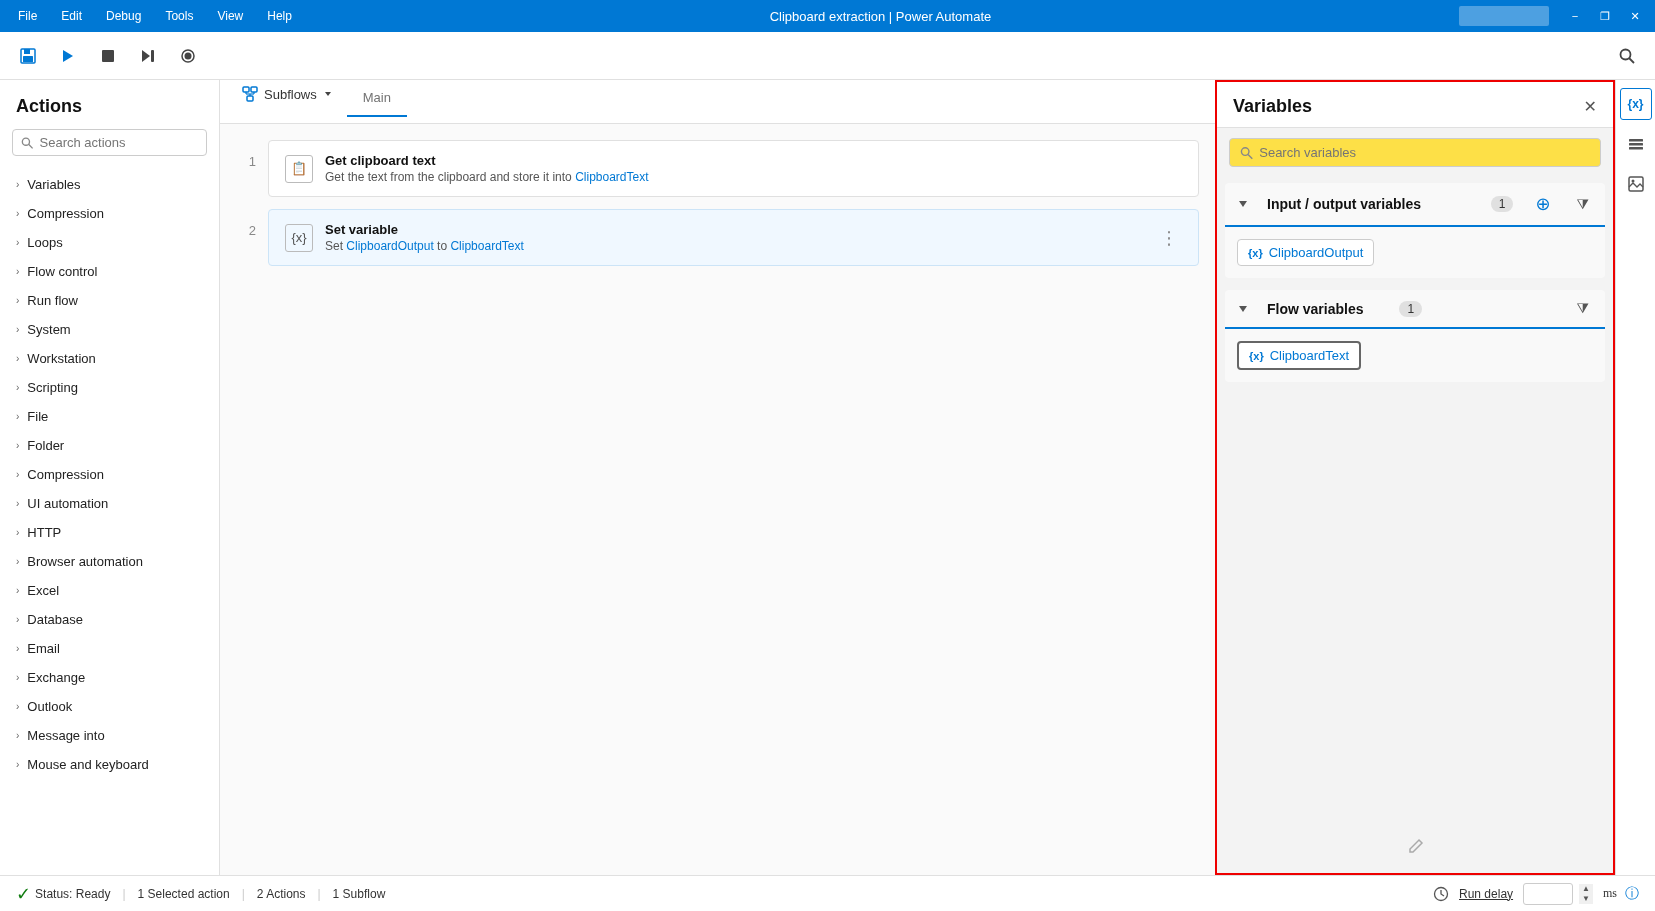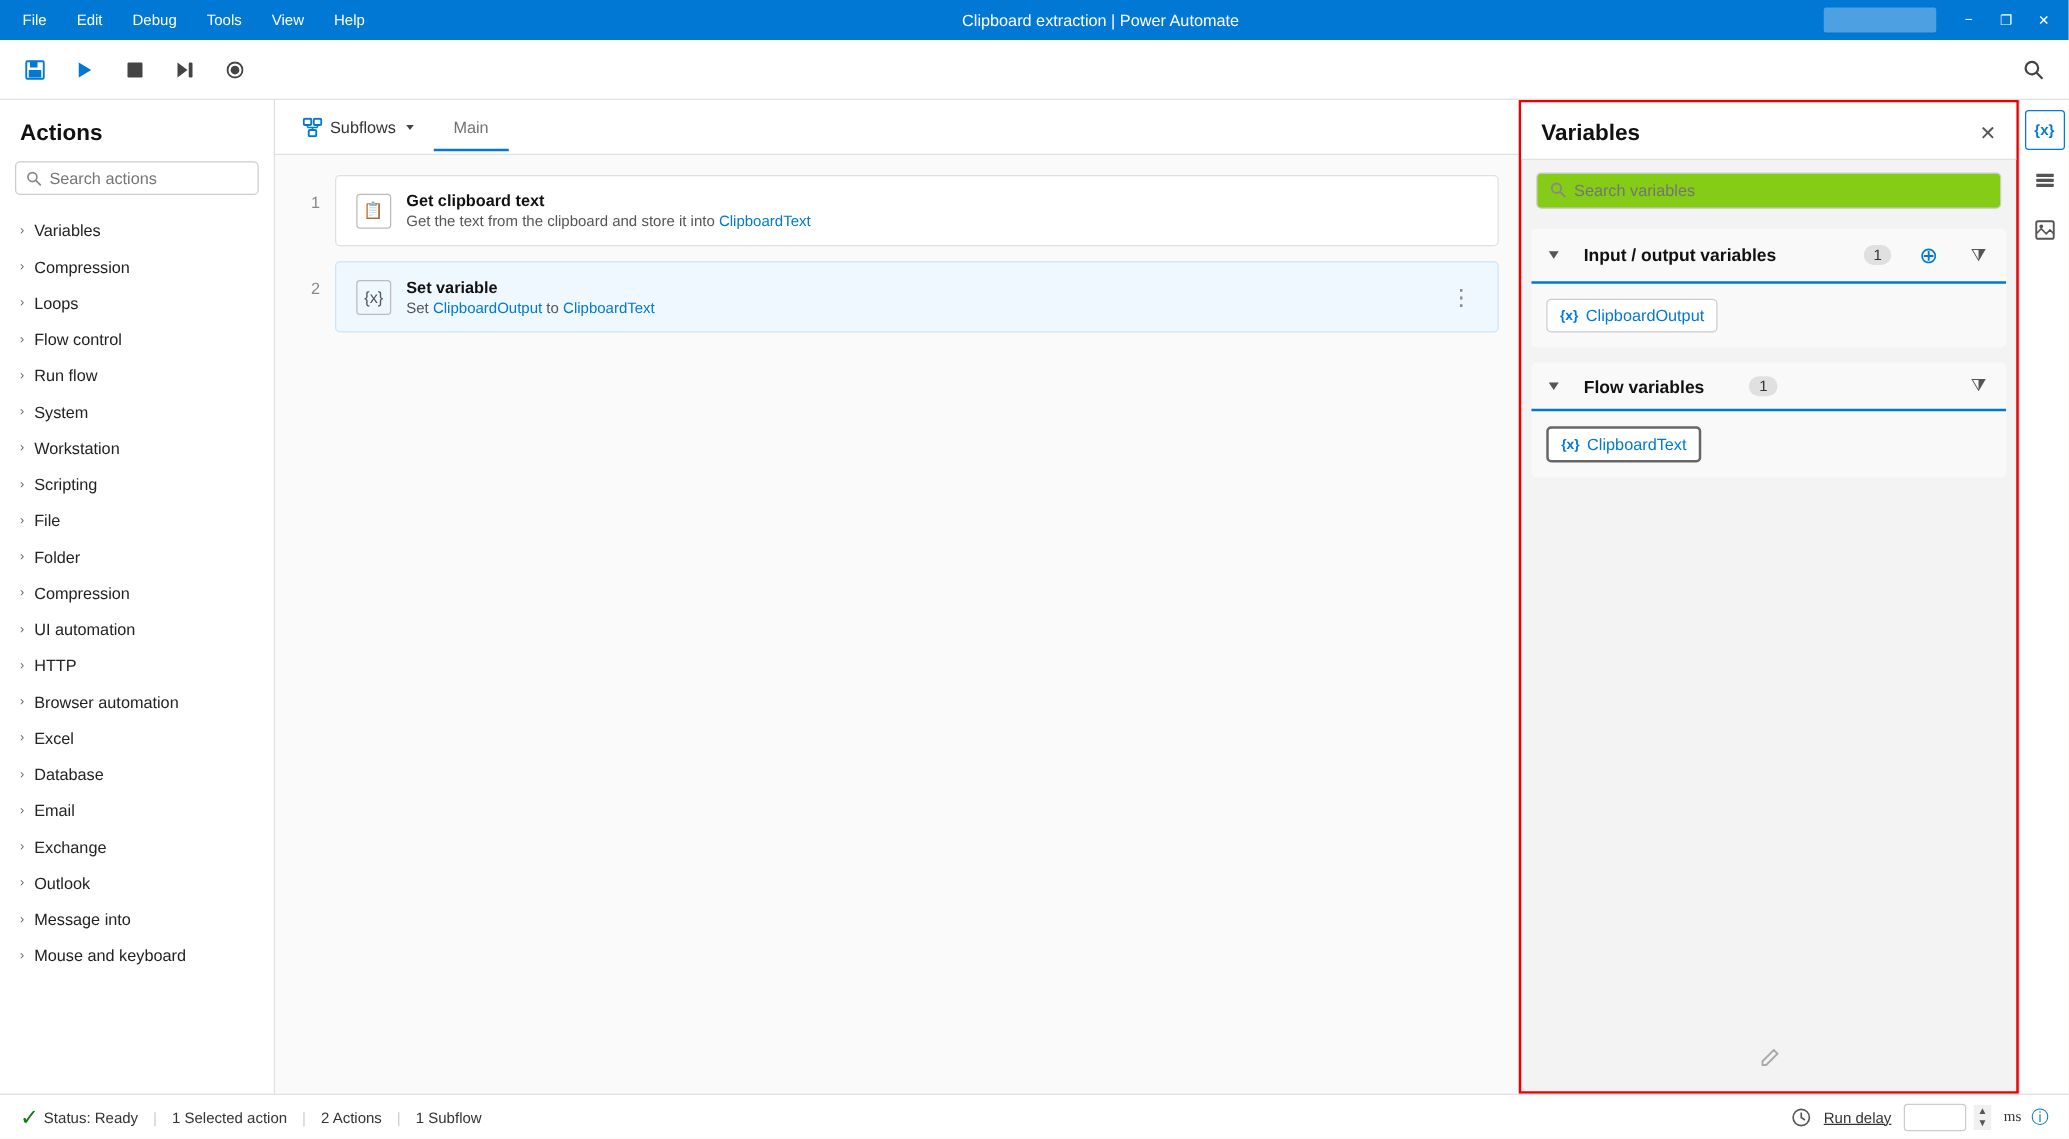--- a/index.html
+++ b/index.html
@@ -110,21 +110,21 @@
       flex: 1;
       display: flex;
       flex-direction: column;
       background: #fafafa;
       overflow: hidden;
     }
     .canvas-tabs {
       background: white;
       border-bottom: 1px solid #e0e0e0;
       display: flex;
-      align-items: center;
+      align-items: flex-start;
       height: 44px;
       padding: 0 12px;
       gap: 4px;
     }
     .subflows-btn {
       display: flex;
       align-items: center;
       gap: 6px;
       padding: 6px 10px;
       border: none;
@@ -220,26 +220,26 @@
       font-size: 18px;
       font-weight: 600;
       color: #111;
     }
     .variables-close {
       background: none; border: none; cursor: pointer; font-size: 16px; color: #555;
     }
     .variables-search {
       margin: 10px 12px;
       display: flex;
-      align-items: flex-start;
+      align-items: center;
       border: 1px solid #ccc;
       border-radius: 4px;
       padding: 6px 10px;
       gap: 6px;
-      background: #84cc16;
+      background: #fde047;
     }
     .variables-search input {
       border: none; outline: none; font-size: 13px; width: 100%; background: transparent; color: #555;
     }
 
     .var-section {
       margin: 6px 8px;
       background: #f9f9f9;
       border-radius: 4px;
       overflow: hidden;

